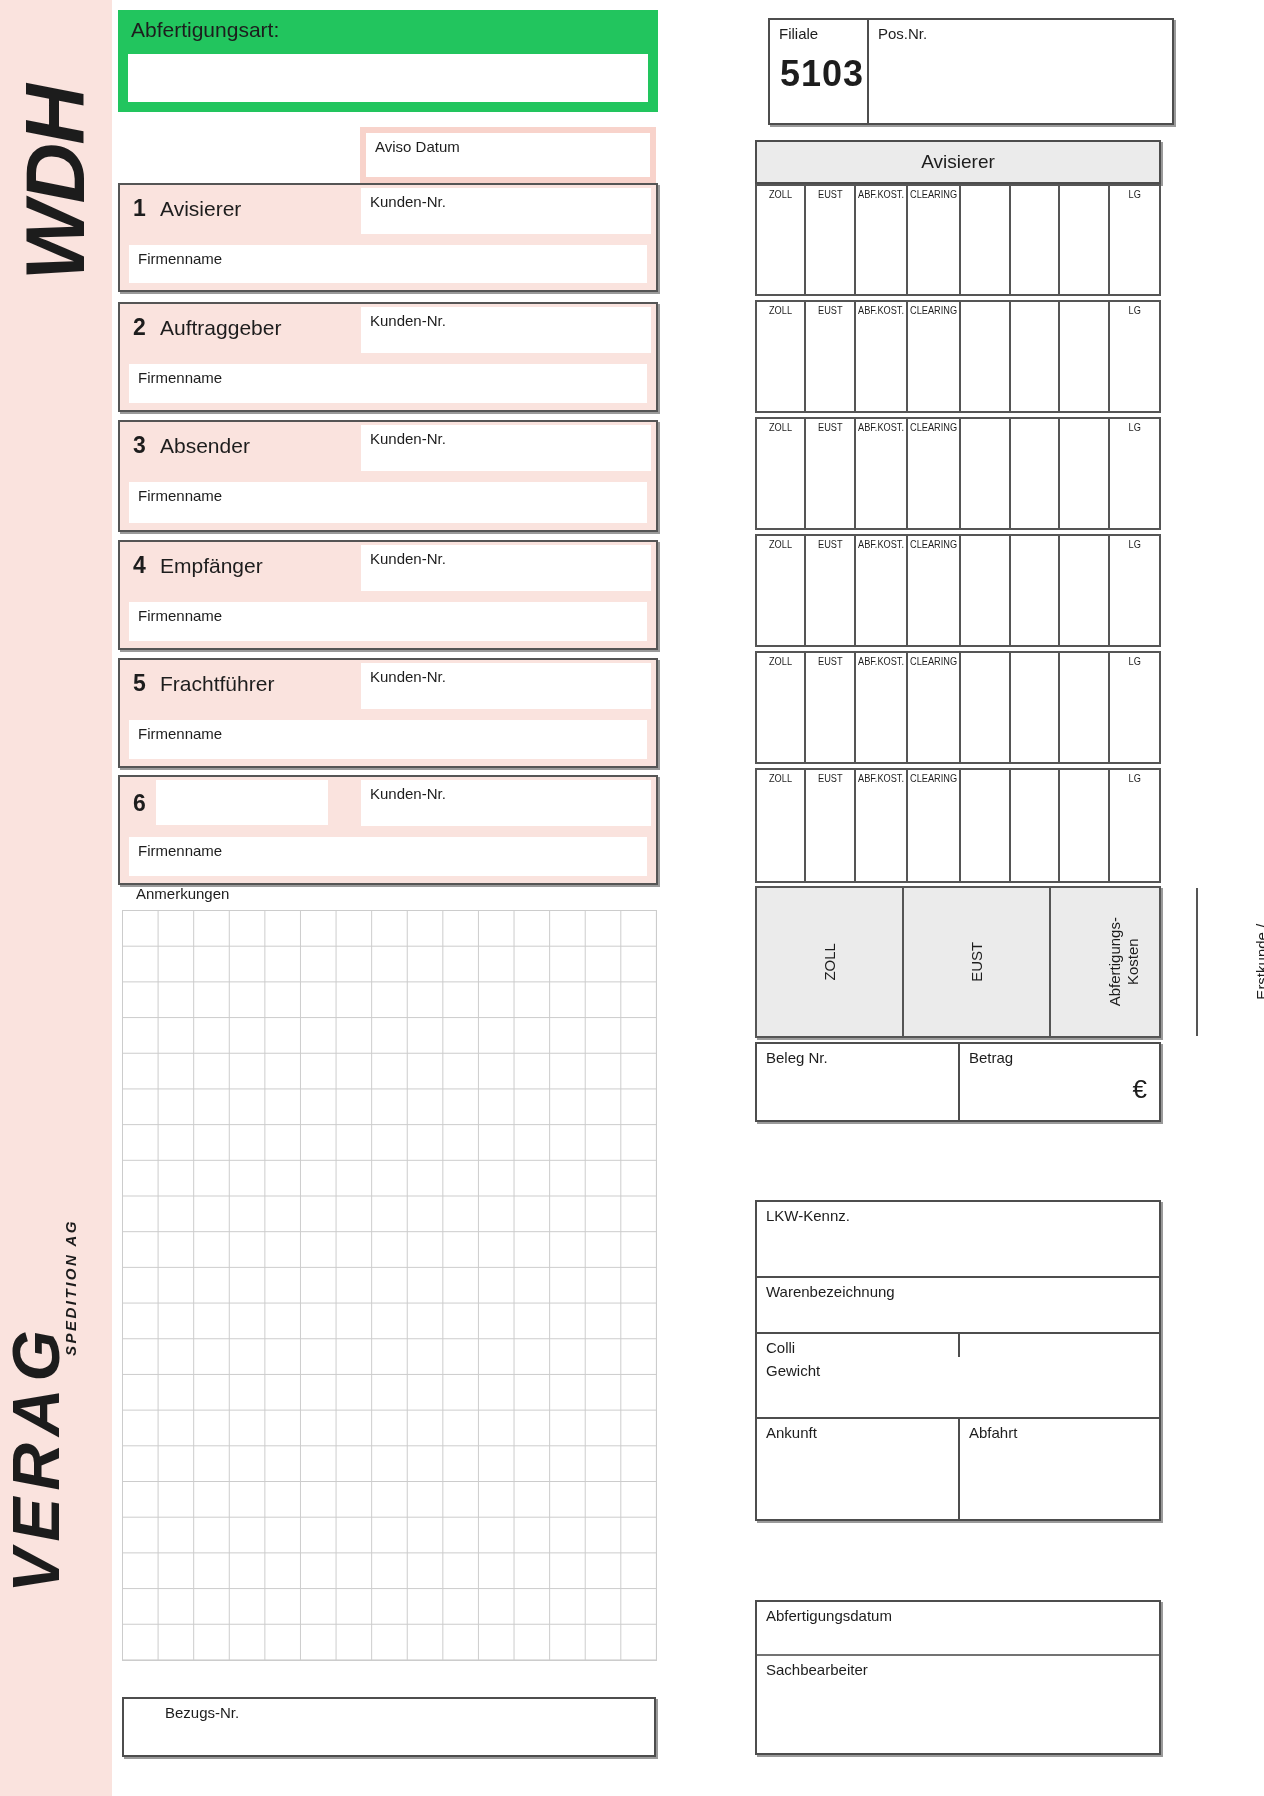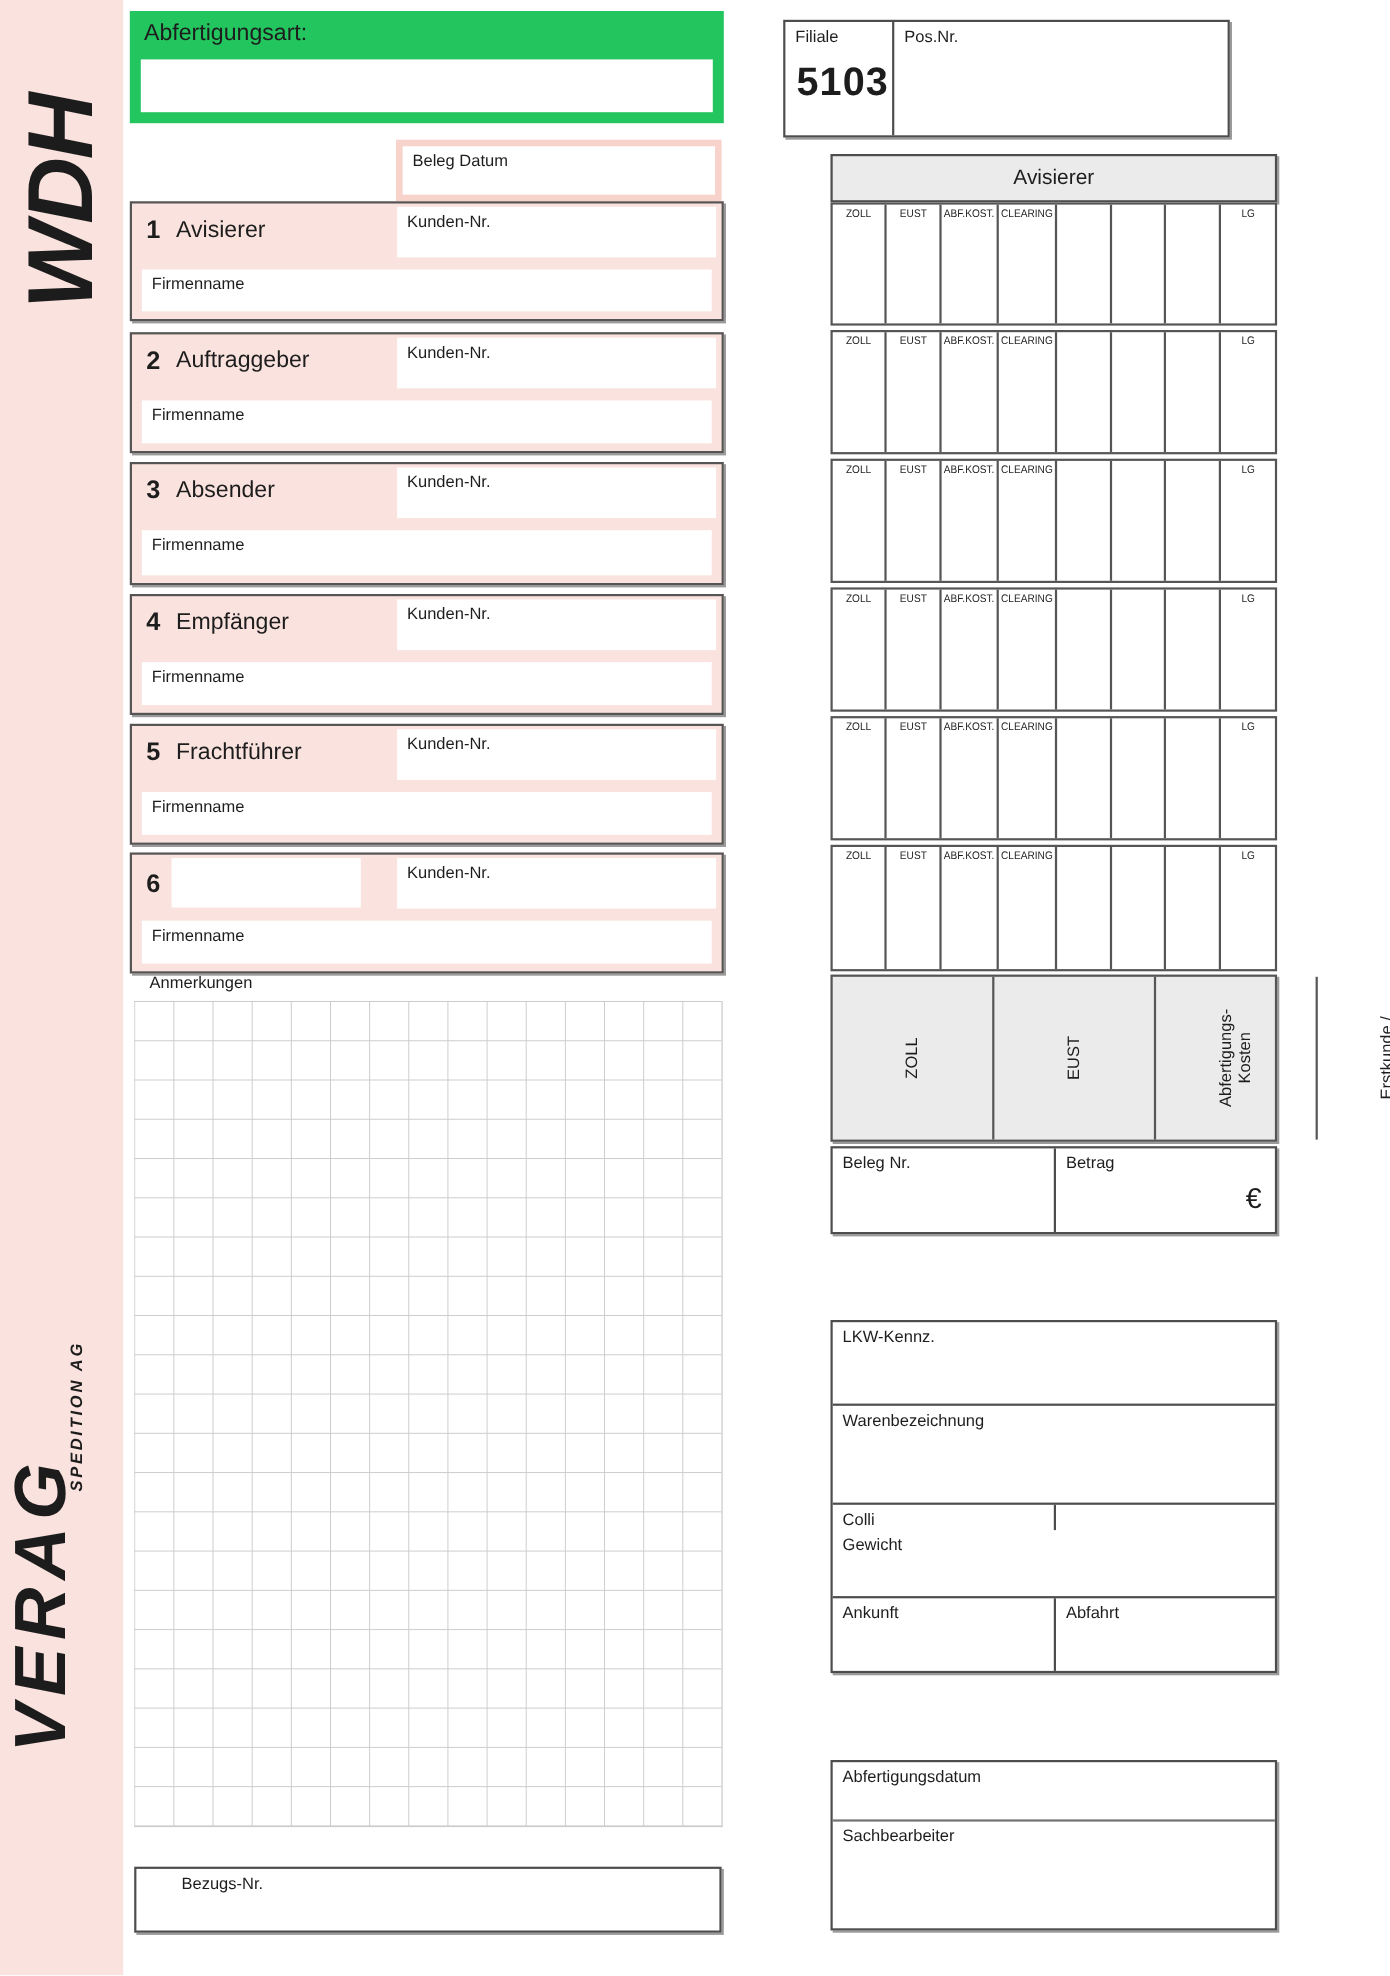--- a/index.html
+++ b/index.html
@@ -38,21 +38,21 @@
   
   .anmerk-label{left:136px;top:885px;font-size:15px;}
   .grid{left:122px;top:910px;width:534px;height:750px;
         background-image:linear-gradient(to right,#cccccc 1px,transparent 1px),
                          linear-gradient(to bottom,#cccccc 1px,transparent 1px);
         background-size:35.6px 35.7px;
         border-right:1px solid #ccc;border-bottom:1px solid #ccc;}
   
   .bezugs{left:122px;top:1697px;width:534px;height:60px;padding-left:32px;}
   
-  .filiale-box{left:712px;top:18px;width:406px;height:107px;display:flex;}
+  .filiale-box{left:768px;top:18px;width:406px;height:107px;display:flex;}
   .filiale-cell{width:99px;border-right:2px solid #4d4d4d;box-sizing:border-box;}
   .filiale-num{font-size:36px;font-weight:bold;padding:10px 0 0 10px;letter-spacing:1px;}
   .posnr-cell{flex:1;}
   
   .abrech-header{left:755px;top:140px;width:406px;height:44px;background:#ebebeb;
                  display:flex;align-items:center;justify-content:center;font-size:19px;}
   .abl-block{position:absolute;left:755px;width:406px;border:2px solid #555;
              box-sizing:border-box;display:grid;grid-template-columns:repeat(8,1fr);background:#fff;}
   .abl-cell{border-right:2px solid #555;display:flex;justify-content:center;align-items:flex-start;
             padding-top:3px;box-sizing:border-box;}
@@ -68,21 +68,21 @@
   
   .beleg-box{left:755px;top:1042px;width:406px;height:80px;display:flex;}
   .beleg-cell{width:203px;border-right:2px solid #4d4d4d;box-sizing:border-box;}
   .betrag-cell{flex:1;position:relative;}
   .euro{position:absolute;right:12px;top:30px;font-size:26px;}
   
   .lkw-box{left:755px;top:1200px;width:406px;height:321px;display:flex;flex-direction:column;}
   .lkw-row{border-bottom:2px solid #4d4d4d;box-sizing:border-box;}
   .lkw-row:last-child{border-bottom:none;}
   .r-lkw{height:76px;}
-  .r-waren{height:90px;}
+  .r-waren{height:56px;}
   .r-colli{height:85px;display:flex;flex-direction:column;}
   .r-ankunft{flex:1;display:flex;}
   .half{width:203px;border-right:2px solid #4d4d4d;box-sizing:border-box;}
   .half2{flex:1;}
   
   .proc-box{left:755px;top:1600px;width:406px;height:155px;display:flex;flex-direction:column;}
   .proc-row1{height:54px;border-bottom:2px solid #737373;box-sizing:border-box;}
   .proc-row2{flex:1;}
 </style>
 </head>
@@ -101,21 +101,21 @@
         <span>SPEDITION AG</span>
       </div>
   </div>
 
   <div class="abs abfart">
     <div class="abfart-label">Abfertigungsart:</div>
     <div class="abfart-input"></div>
   </div>
 
   <div class="abs aviso">
-    <div class="flabel">Beleg Datum</div>
+    <div class="flabel">Aviso Datum</div>
   </div>
 
   <div class="section" style="top:183px;height:109px;">
     <div class="sec-num">1</div>
     <div class="sec-label">Avisierer</div>
     <div class="whitefield sec-kunden">
         <div class="flabel">Kunden-Nr.</div>
       </div>
     <div class="whitefield sec-firma">
         <div class="flabel">Firmenname</div>

